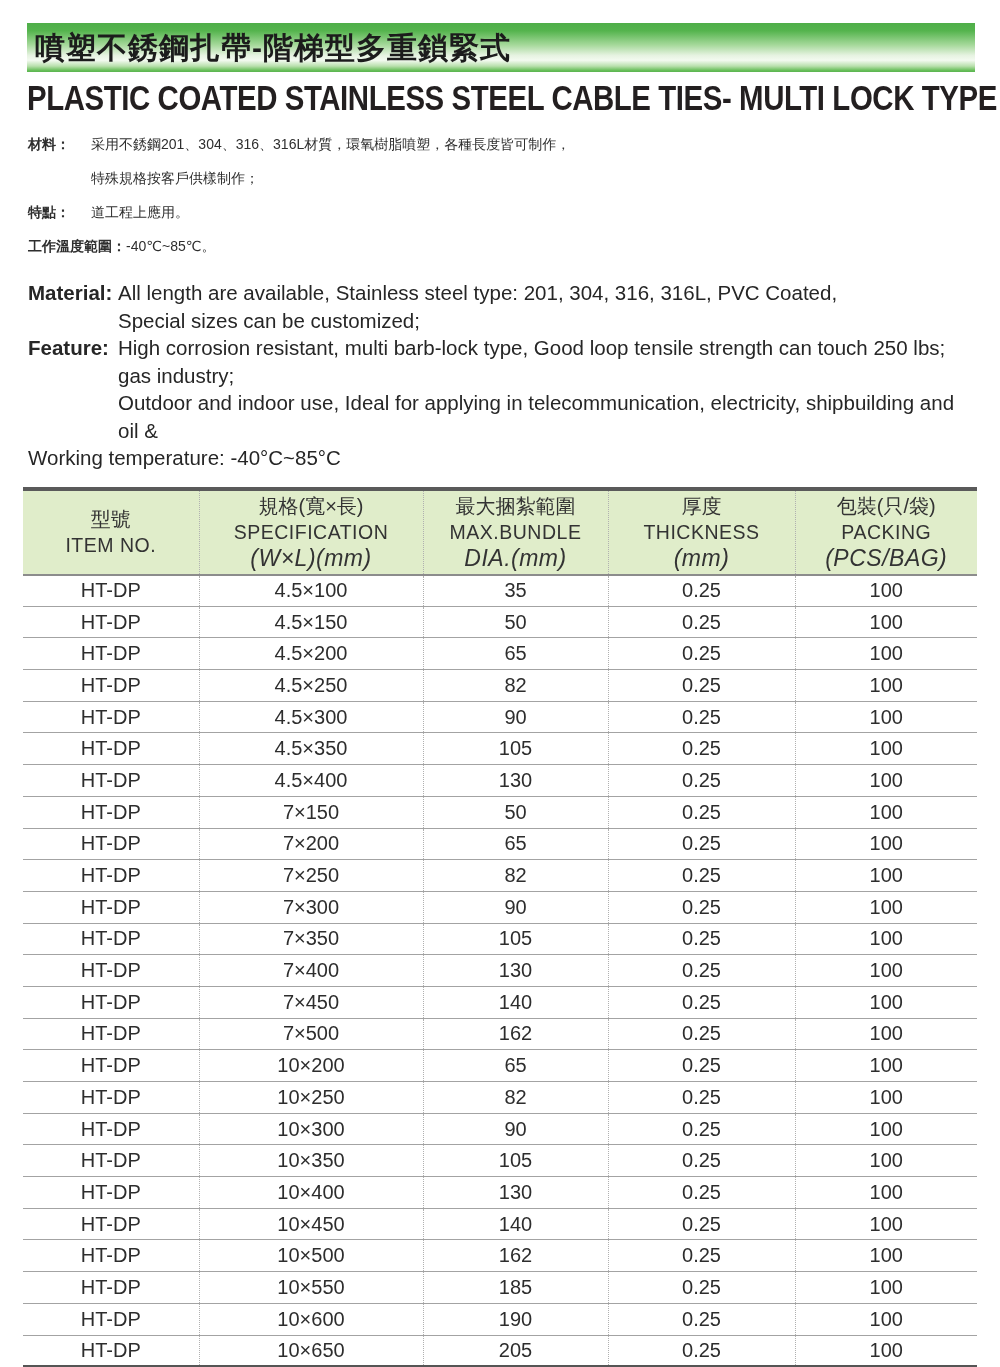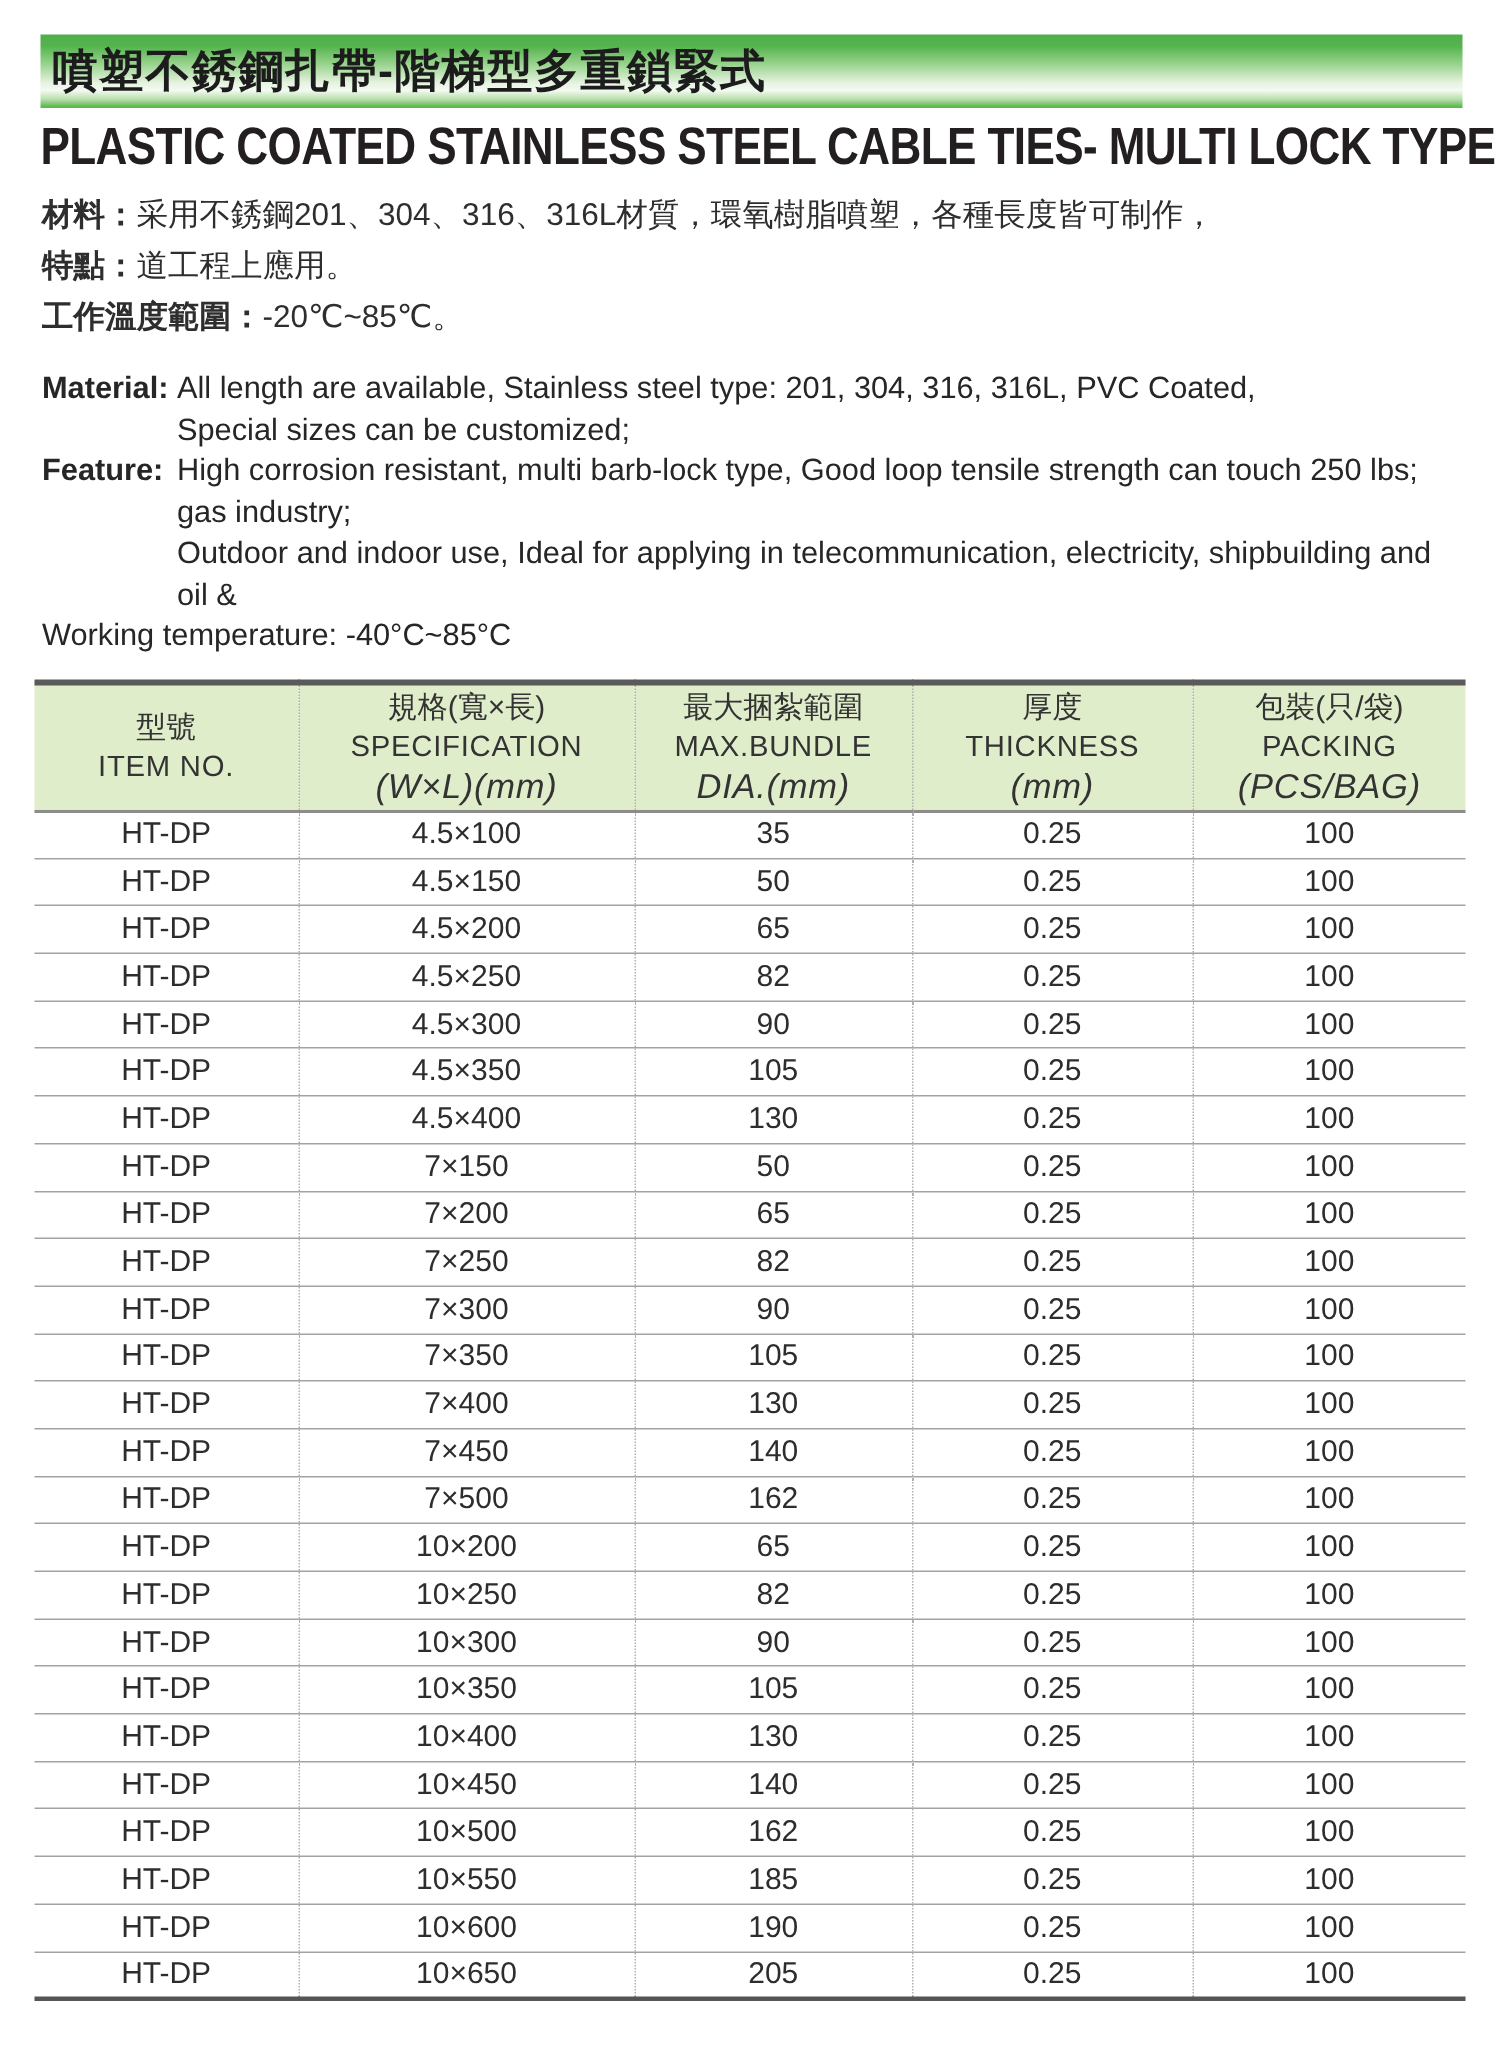--- a/index.html
+++ b/index.html
@@ -27,21 +27,21 @@
     letter-spacing: 1px; line-height: 1;
   }
   .title-en {
     margin: 6px 0 9px 4px;
     font-size: 35px; font-weight: bold; color: #231f20;
     white-space: nowrap; letter-spacing: -0.5px;
     transform: scaleX(0.84); transform-origin: 0 50%;
   }
 
   
-  .desc-zh { font-size: 21px; line-height: 34px; color: #2e2e2e; padding-left: 5px; }
+  .desc-zh { font-size: 14px; line-height: 34px; color: #2e2e2e; padding-left: 5px; }
   .desc-zh .para { display: flex; }
   .desc-zh .lbl { flex: 0 0 63px; font-weight: bold; white-space: nowrap; }
   .desc-zh .content { flex: 1; }
   .desc-zh .inline-para .lbl-inline { font-weight: bold; }
 
   
   .desc-en { font-size: 20.5px; line-height: 27.5px; color: #262626; padding-left: 5px; margin-top: 16px; }
   .desc-en .para { display: flex; }
   .desc-en .lbl { flex: 0 0 90px; font-weight: bold; white-space: nowrap; }
   .desc-en .content { flex: 1; }
@@ -85,30 +85,31 @@
     <span class="title-zh">噴塑不銹鋼扎帶-階梯型多重鎖緊式</span>
   </div>
 
   <div class="title-en">PLASTIC COATED STAINLESS STEEL CABLE TIES- MULTI LOCK TYPE</div>
 
   <div class="desc-zh">
     <div class="para">
       <span class="lbl">材料：</span>
       <div class="content">
         <div>采用不銹鋼201、304、316、316L材質，環氧樹脂噴塑，各種長度皆可制作，</div>
+        <div>特殊規格按客戶供樣制作；</div>
       </div>
     </div>
     <div class="para">
       <span class="lbl">特點：</span>
       <div class="content">
         <div>道工程上應用。</div>
       </div>
     </div>
     <div class="inline-para">
-      <span class="lbl-inline">工作溫度範圍：</span><span>-20℃~85℃。</span>
+      <span class="lbl-inline">工作溫度範圍：</span><span>-40℃~85℃。</span>
     </div>
   </div>
 
   <div class="desc-en">
     <div class="para">
       <span class="lbl">Material:</span>
       <div class="content">
         <div>All length are available, Stainless steel type: 201, 304, 316, 316L, PVC Coated,</div>
         <div>Special sizes can be customized;</div>
       </div>

